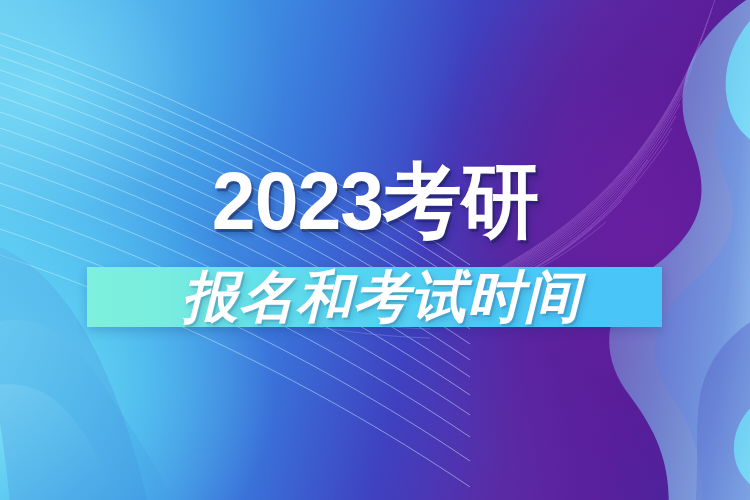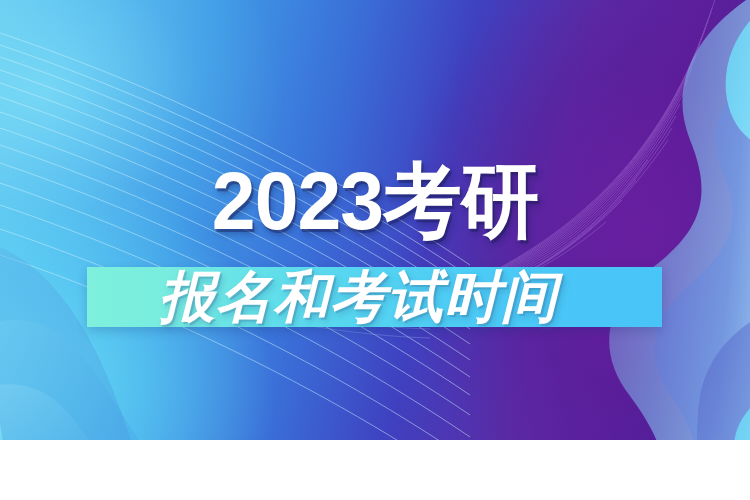--- a/index.html
+++ b/index.html
@@ -7,21 +7,21 @@
     padding: 0;
     background: #ffffff;
   }
   body {
     font-family: "Liberation Sans", "DejaVu Sans", sans-serif;
   }
 
   .banner {
     position: relative;
     width: 750px;
-    height: 440px;
+    height: 500px;
     overflow: hidden;
     background: #d946ef;
   }
 
   .layer {
     position: absolute;
     inset: 0;
     width: 750px;
     height: 500px;
   }
@@ -127,21 +127,21 @@
       #78ecdf 14%,
       #63e0e9 30%,
       #55d4f1 48%,
       #4ccbf6 68%,
       #49c6f7 86%,
       #49c4f7 100%);
     box-shadow: 0 4px 10px rgba(20,40,110,0.20);
   }
   .subtitle-line {
     position: absolute;
-    left: 71px;
+    left: 94px;
     top: 267px;
     width: 575px;
     height: 60px;
     z-index: 6;
     display: flex;
     align-items: center;
     justify-content: center;
     white-space: nowrap;
   }
   .subtitle-text {

